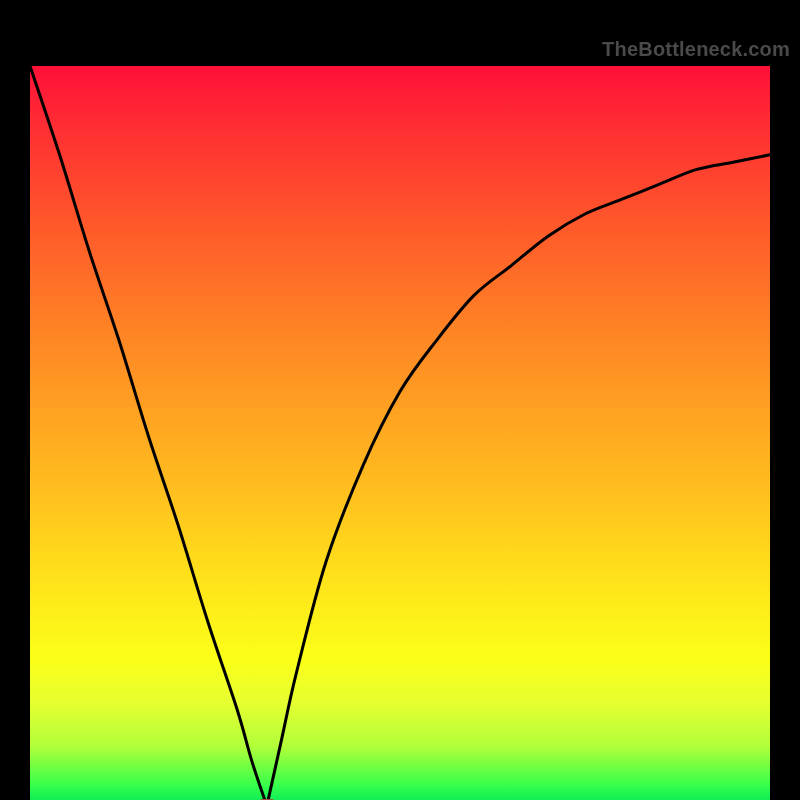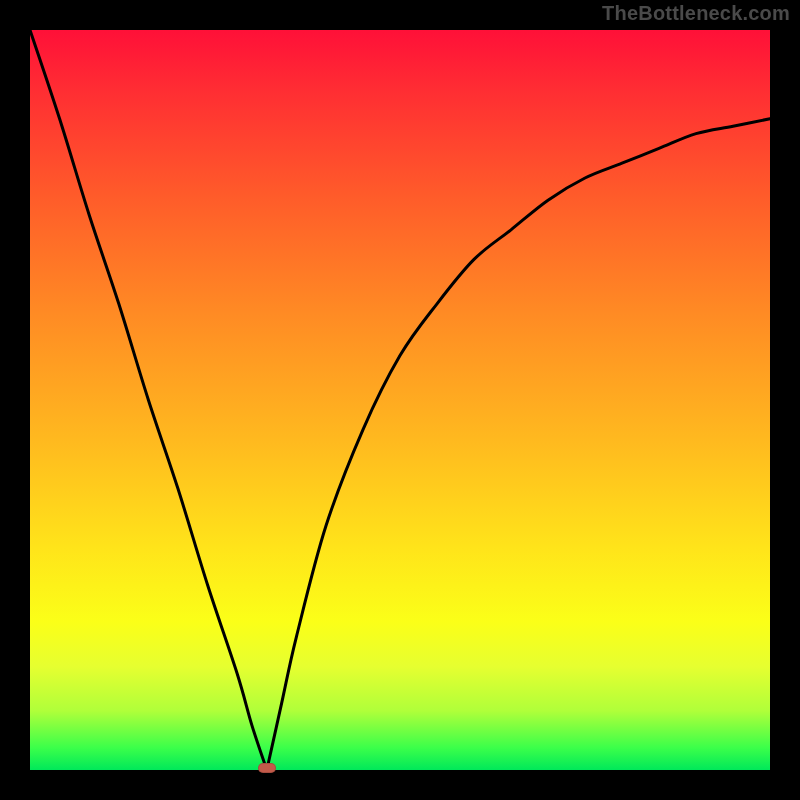--- a/index.html
+++ b/index.html
@@ -9,20 +9,21 @@
     height: 800px;
     background: #000;
     overflow: hidden;
     font-family: Arial, Helvetica, sans-serif;
   }
   .frame {
     position: relative;
     width: 800px;
     height: 760px;
     background: #000;
+    margin-top: 36px;
   }
   .watermark {
     position: absolute;
     top: 2px;
     right: 10px;
     color: #4a4a4a;
     font-size: 20px;
     font-weight: 600;
     letter-spacing: 0.2px;
     z-index: 5;

